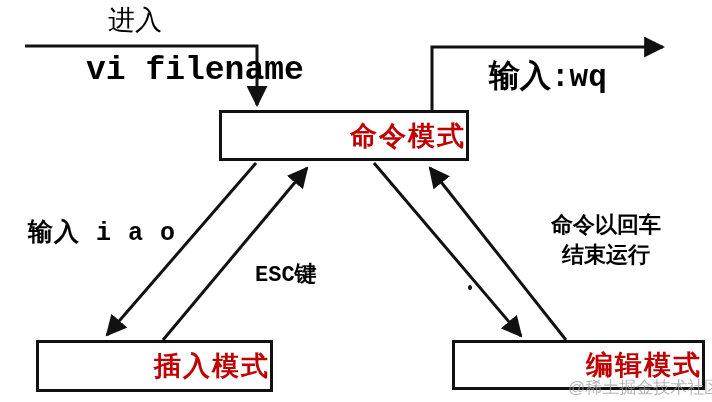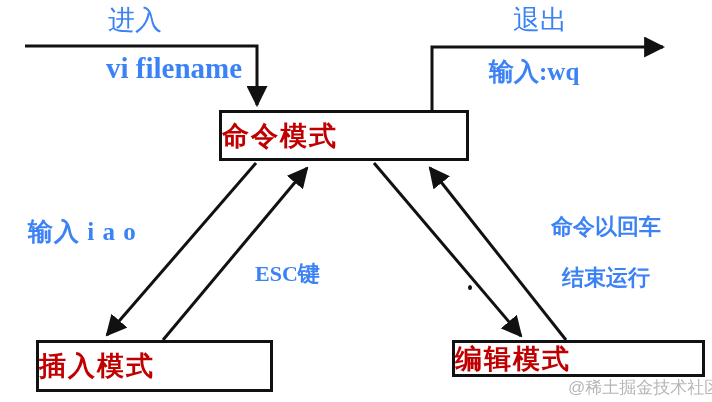--- a/index.html
+++ b/index.html
@@ -23,21 +23,21 @@
     height: 402px;
     pointer-events: none;
   }
   .node-box {
     position: absolute;
     box-sizing: border-box;
     border: 3px solid #111111;
     background: #ffffff;
     display: flex;
     align-items: center;
-    justify-content: flex-start;
+    justify-content: flex-end;
   }
   .node-label {
     color: #c00000;
     font-family: "Liberation Serif", "DejaVu Serif", serif;
     font-weight: bold;
     letter-spacing: 2px;
     white-space: nowrap;
   }
   #box-command {
     left: 219px;
@@ -51,57 +51,56 @@
     top: 340px;
     width: 237px;
     height: 52px;
     margin-left: 14px;
   }
   #box-insert .node-label { font-size: 27px; }
   #box-edit {
     left: 452px;
     top: 340px;
     width: 253px;
-    height: 37px;
+    height: 50px;
   }
   #box-edit .node-label { font-size: 27px; }
 
   .edge-label {
     position: absolute;
-    color: #3b82f6;
+    color: #000000;
     white-space: nowrap;
-    font-family: Liberation Serif, serif;
+    font-family: Liberation Mono, monospace;
   }
   .cjk-plain {
     font-weight: 400;
   }
   .lbl-bold {
     font-weight: bold;
   }
   #label-enter {
     left: 108px;
     top: 2px;
     font-size: 27px;
   }
   #label-vi-filename {
     left: 86px;
     top: 52px;
-    font-size: 29px;
-    font-weight: bold;
-    margin-left: 20px;
+    font-size: 33px;
+    font-weight: bold;
   }
   #label-exit {
     left: 513px;
     top: 2px;
     font-size: 27px;
   }
   #label-wq {
     left: 489px;
     top: 55px;
-    font-size: 25px;
+    font-size: 31px;
     font-weight: bold;
   }
   #label-input-iao {
     left: 28px;
     top: 215px;
     font-size: 25px;
     font-weight: bold;
     letter-spacing: 1px;
   }
   #label-esc {
@@ -112,21 +111,21 @@
   }
   #label-enter-run {
     left: 551px;
     top: 212px;
     font-size: 22px;
     font-weight: bold;
     line-height: 30px;
     text-align: center;
   }
   #label-enter-run .ln { display: block; }
-  #label-enter-run .ln2 { text-indent: 0; margin-top: 21px; }
+  #label-enter-run .ln2 { text-indent: 0; }
 
   #watermark {
     position: absolute;
     left: 568px;
     top: 376px;
     font-size: 17px;
     color: #9a9a9a;
     opacity: 0.72;
     font-family: "Liberation Sans", "DejaVu Sans", sans-serif;
     white-space: nowrap;
@@ -178,21 +177,20 @@
   </div>
 
   <div class="node-box" id="box-edit">
     <span class="node-label">编辑模式</span>
   </div>
 
   <div class="edge-label cjk-plain" id="label-enter">进入</div>
 
   <div class="edge-label lbl-bold" id="label-vi-filename">vi filename</div>
 
-  <div class="edge-label cjk-plain" id="label-exit">退出</div>
 
   <div class="edge-label lbl-bold" id="label-wq">输入:wq</div>
 
   <div class="edge-label lbl-bold" id="label-input-iao">输入 i a o</div>
 
   <div class="edge-label lbl-bold" id="label-esc">ESC键</div>
 
   <div class="edge-label" id="label-enter-run">
     <span class="ln">命令以回车</span>
     <span class="ln ln2">结束运行</span>

